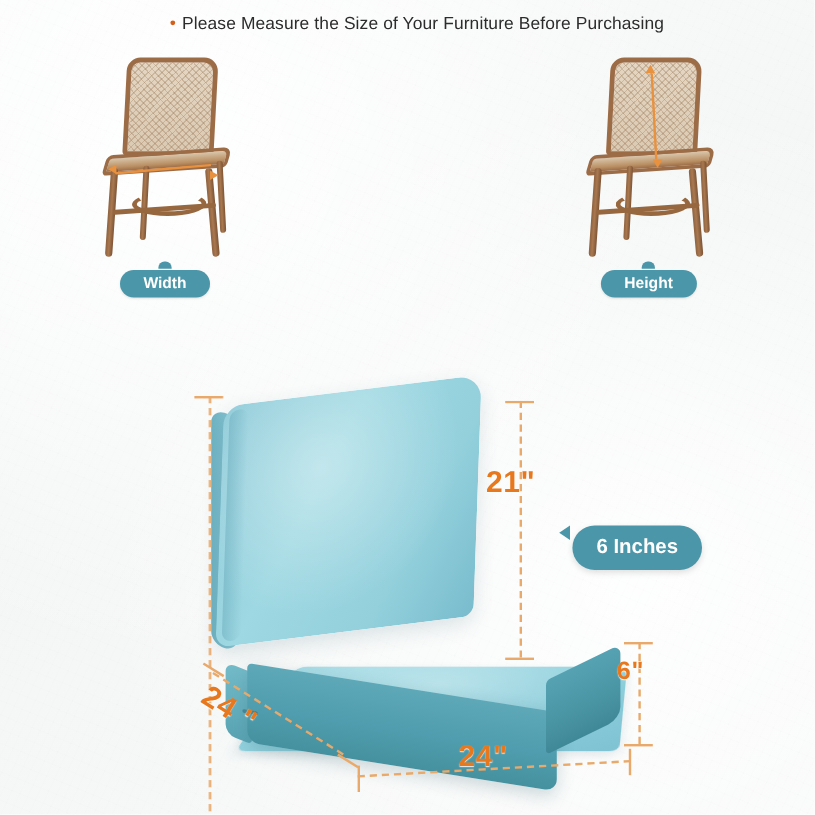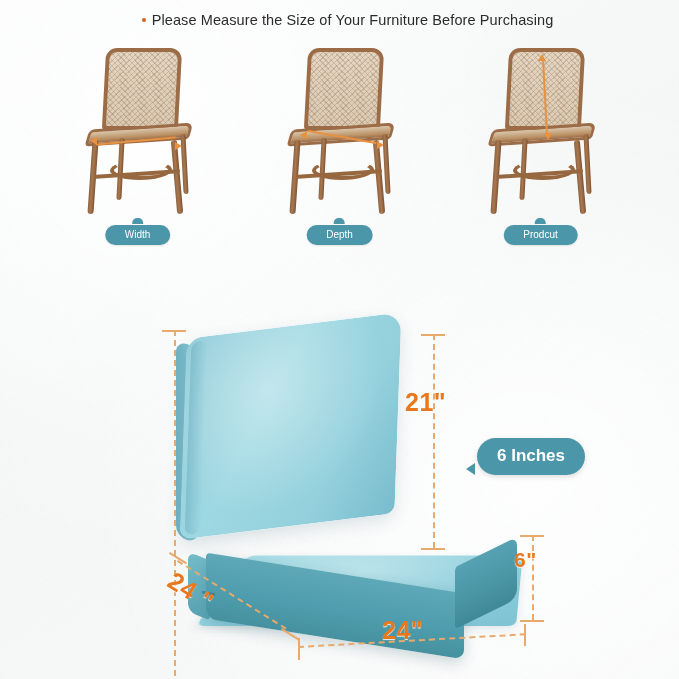--- a/index.html
+++ b/index.html
@@ -181,22 +181,22 @@
   .pill-wrap { position: absolute; left: 50%; transform: translateX(-50%); top: 176px; }
   .pill-nub {
     width: 11px; height: 6px;
     background: #4b96a8;
     border-radius: 5px 5px 0 0;
     margin: 0 auto 1px auto;
   }
   .pill {
     background: #4b96a8;
     color: #ffffff;
-    font-size: 10px;
-    font-weight: normal;
+    font-size: 13px;
+    font-weight: bold;
     padding: 4px 20px 5px 20px;
     border-radius: 13px;
     line-height: 1.1;
     text-align: center;
     box-shadow: 0 1px 2px rgba(0,0,0,.10);
     white-space: nowrap;
   }
 
   
   .banner {
@@ -375,21 +375,21 @@
     left: 178px; top: 258px;
     transform: rotate(32deg);
     transform-origin: 0 0;
   }
 
   
   .inches-badge-wrap {
     position: absolute;
     left: 466px; top: 130px;
     display: flex;
-    align-items: flex-end;
+    align-items: flex-start;
   }
   .inches-arrow {
     width: 0; height: 0;
     border-top: 6px solid transparent;
     border-bottom: 6px solid transparent;
     border-right: 9px solid #4b96a8;
     margin-right: 2px;
   }
   .inches-badge {
     background: #4b96a8;
@@ -428,61 +428,40 @@
             <div class="cap l"></div>
             <div class="cap r"></div>
         </div>
       </div>
       <div class="pill-wrap">
         <div class="pill-nub"></div>
         <div class="pill">Width</div>
       </div>
     </div>
 
-    <div class="chair-cell c2">
-      <div class="chair">
-        <div class="ch-back"></div>
-        <div class="ch-seat"></div>
-        <div class="leg fl"></div>
-        <div class="leg fr"></div>
-        <div class="leg bl"></div>
-        <div class="leg br"></div>
-        <div class="ring"></div>
-        <div class="stretch s1"></div>
-        <div class="measure-arrow arrow-depth">
-          <div class="bar"></div>
-            <div class="cap l"></div>
-            <div class="cap r"></div>
-        </div>
-      </div>
-      <div class="pill-wrap">
-        <div class="pill-nub"></div>
-        <div class="pill">Depth</div>
-      </div>
-    </div>
 
     <div class="chair-cell c3">
       <div class="chair">
         <div class="ch-back"></div>
         <div class="ch-seat"></div>
         <div class="leg fl"></div>
         <div class="leg fr"></div>
         <div class="leg bl"></div>
         <div class="leg br"></div>
         <div class="ring"></div>
         <div class="stretch s1"></div>
         <div class="measure-arrow arrow-height">
           <div class="bar"></div>
             <div class="cap t"></div>
             <div class="cap b"></div>
         </div>
       </div>
       <div class="pill-wrap">
         <div class="pill-nub"></div>
-        <div class="pill">Prodcut</div>
+        <div class="pill">Height</div>
       </div>
     </div>
   </div>
 
 
   <div class="scene">
 
     <div class="cush-back-edge"></div>
     <div class="cush-back"></div>
     <div class="cush-seat-top"></div>

